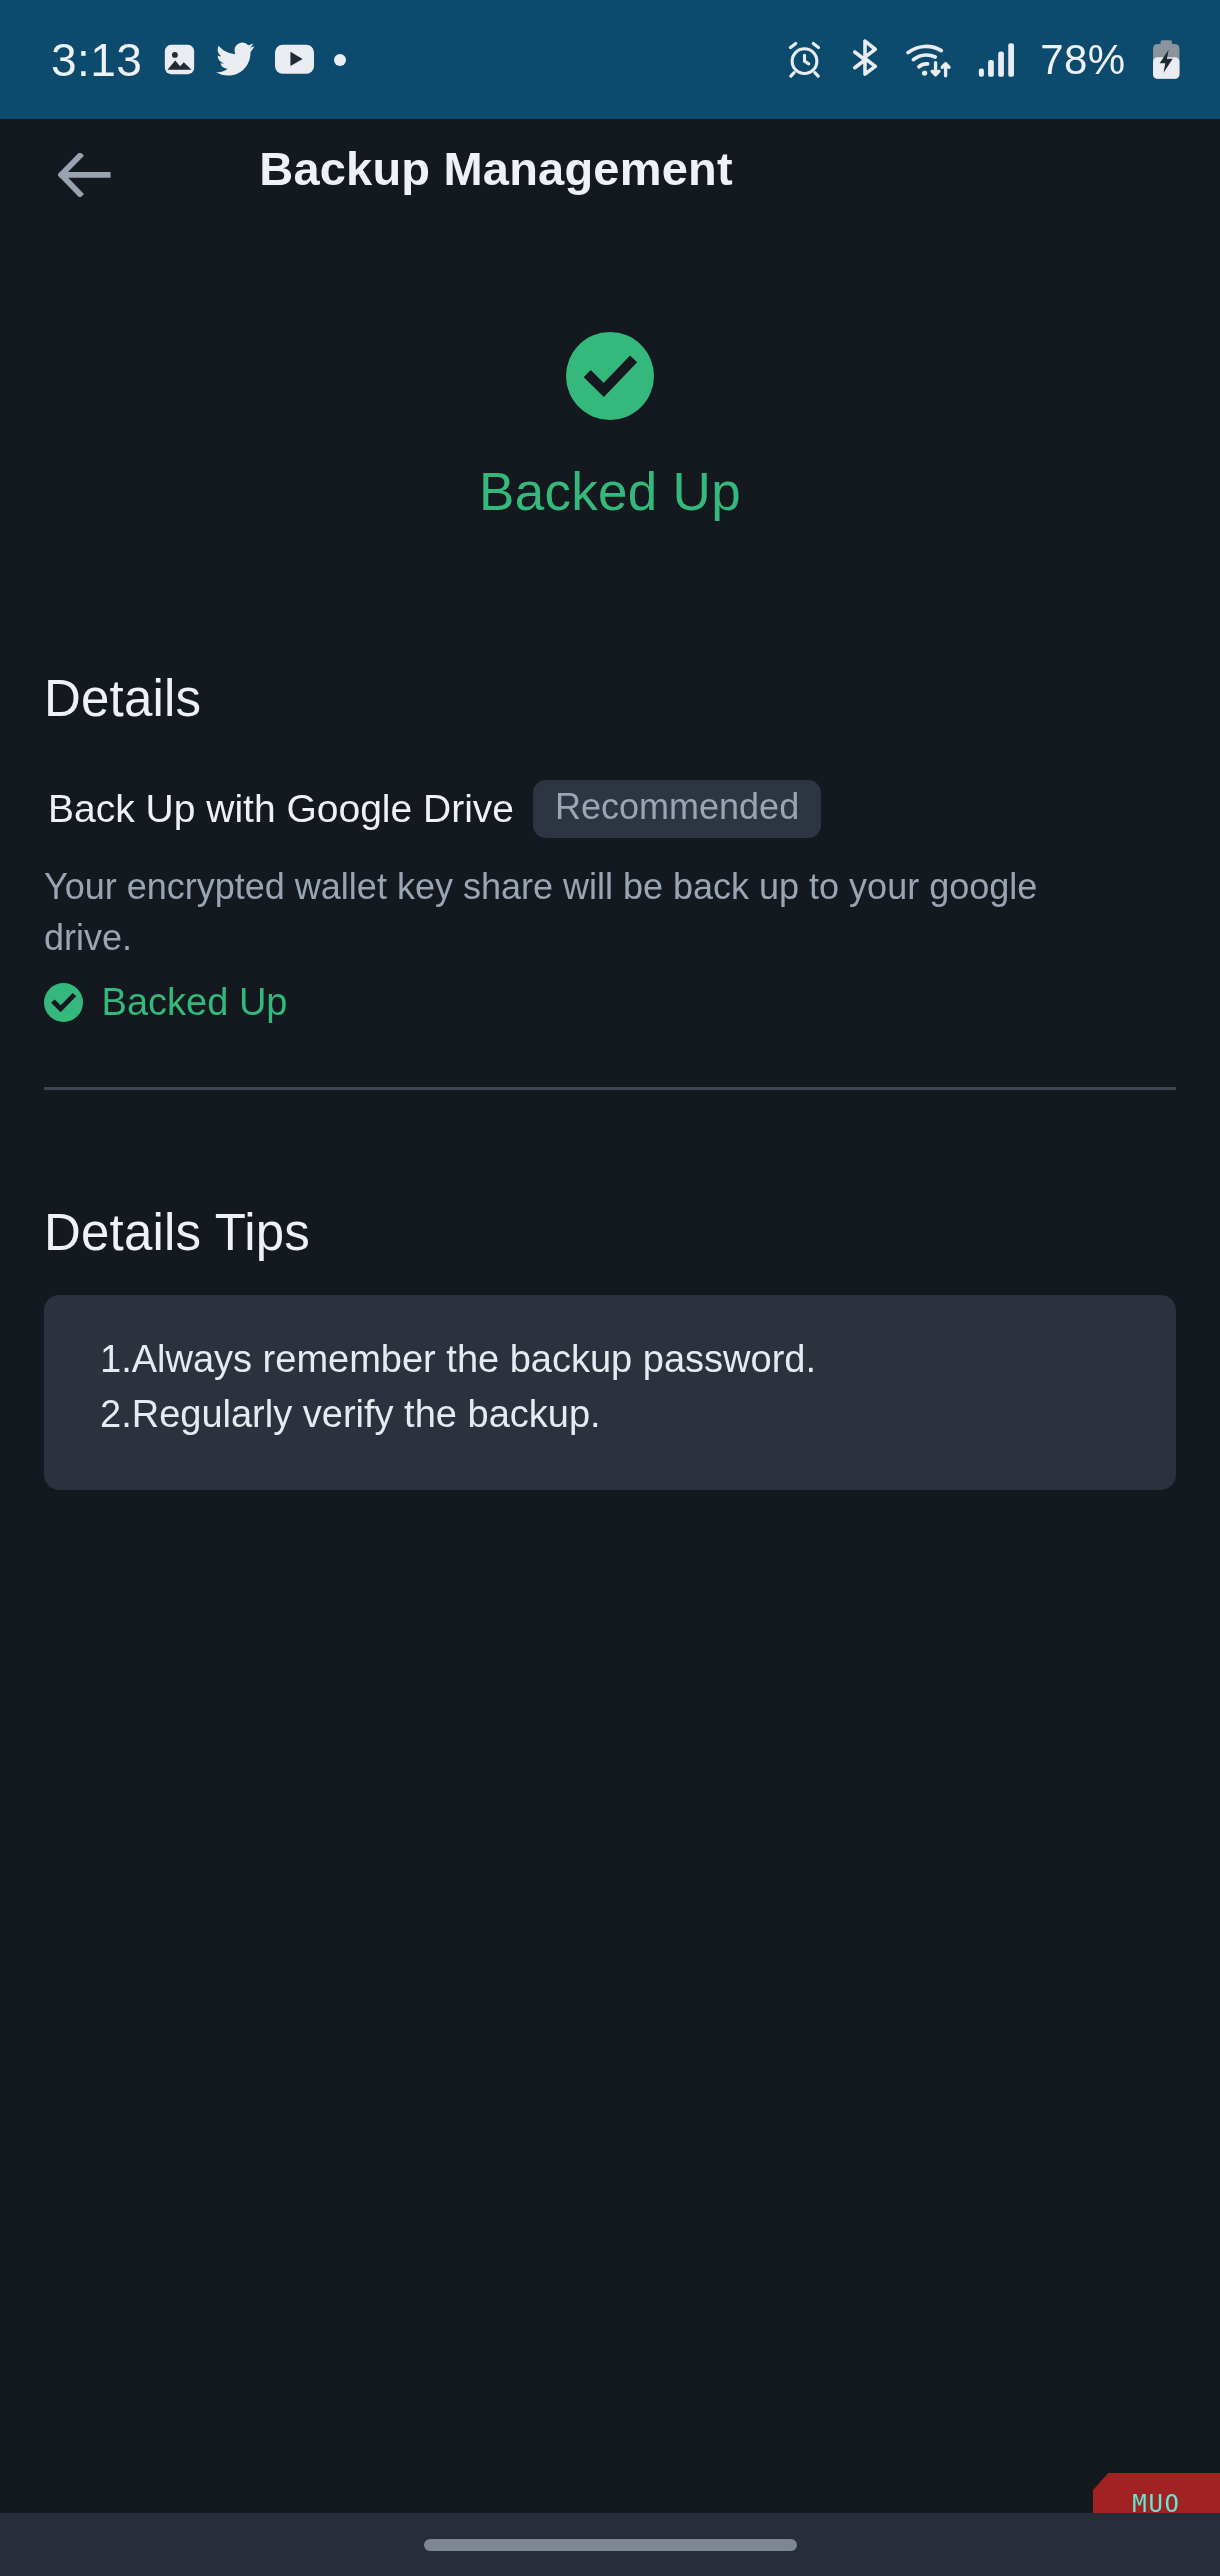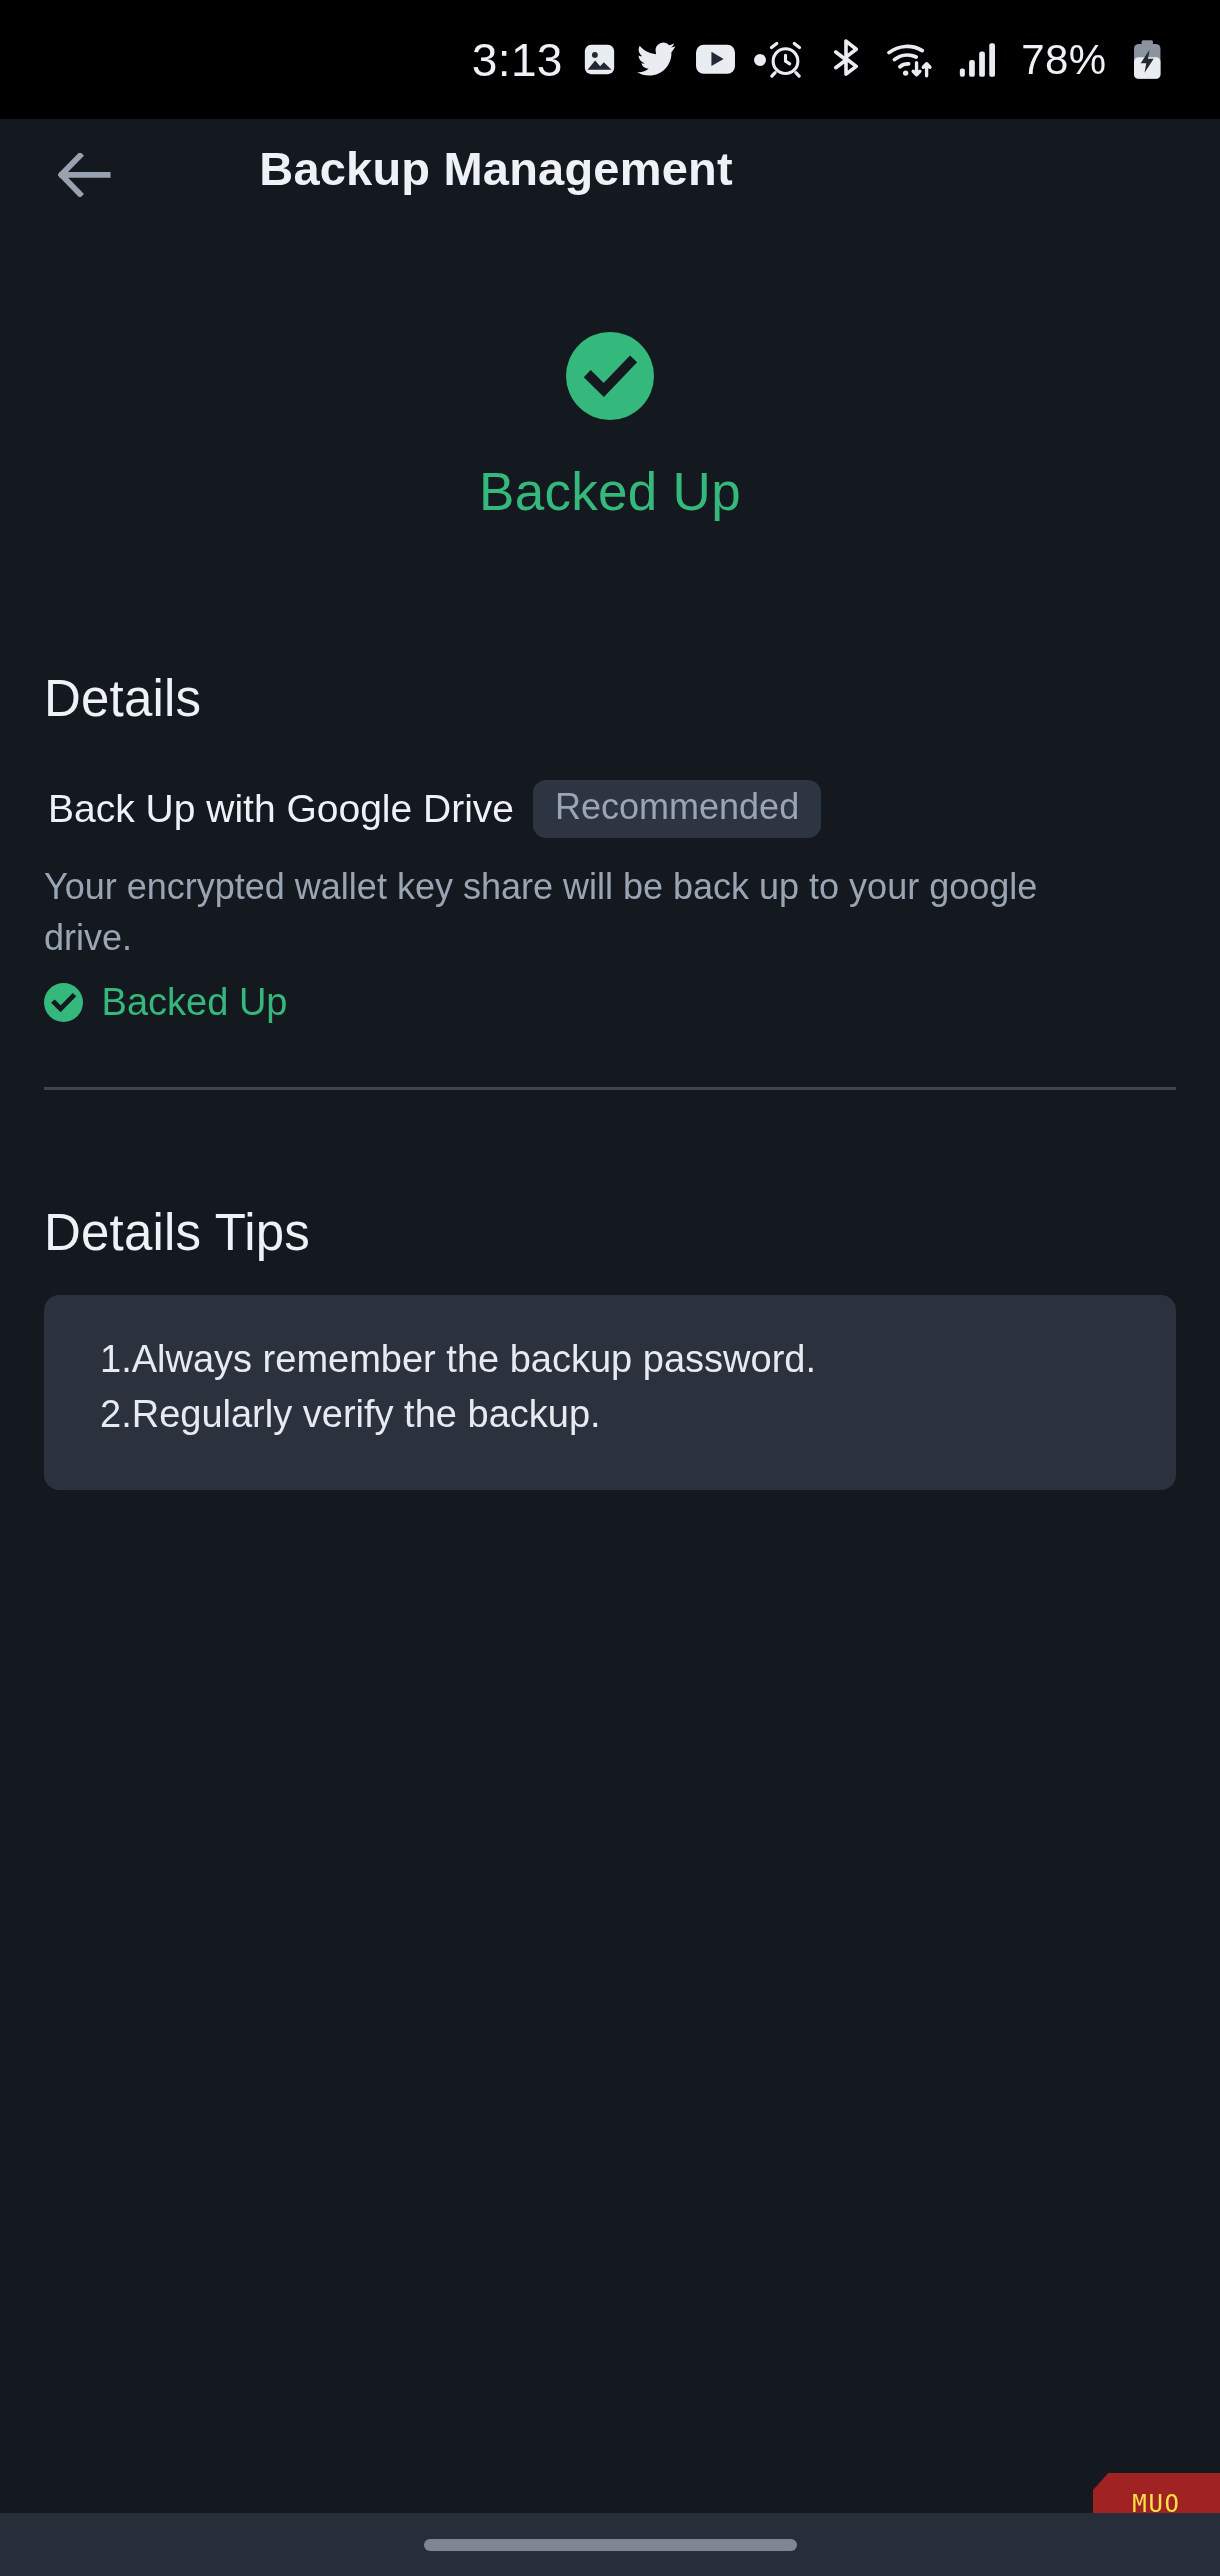--- a/index.html
+++ b/index.html
@@ -7,23 +7,23 @@
     width:1220px; height:2576px;
     background:#14181f;
     font-family:"Liberation Sans", sans-serif;
     overflow:hidden;
   }
   #screen { position:relative; width:1220px; height:2576px; background:#14181f; }
 
   
   .statusbar{
     position:absolute; top:0; left:0; width:1220px; height:119px;
-    background:#000000;
-    display:flex; align-items:center; justify-content:flex-end;
-    padding:0 58px 0 51px;
+    background:#0c4a6e;
+    display:flex; align-items:center; justify-content:space-between;
+    padding:0 39px 0 51px;
   }
   .sb-left{ display:flex; align-items:center; gap:18.6px; }
   .sb-time{ color:#eef1f5; font-size:46px; letter-spacing:0.4px; font-weight:400; }
   .sb-right{ display:flex; align-items:center; gap:25px; }
   .sb-batt-text{ color:#eef1f5; font-size:42px; font-weight:400; letter-spacing:0.4px; }
   .ic{ display:block; }
   .dot-ic{ width:12px; height:12px; border-radius:50%; background:#e9edf2; }
 
   
   .appbar{
@@ -97,21 +97,21 @@
 
   
   .muo{
     position:absolute; right:0px; bottom:42px;
     width:127px; height:61px;
     background:#a02222;
     clip-path:polygon(12% 0, 100% 0, 100% 72%, 88% 100%, 0 100%, 0 28%);
     display:flex; align-items:center; justify-content:center;
   }
   .muo span{
-    color:#fde047; font-size:24px; letter-spacing:1.7px;
+    color:#5eead4; font-size:24px; letter-spacing:1.7px;
     font-family:"DejaVu Sans Mono", monospace;
   }
 
   
   .navbar{
     position:absolute; left:0; bottom:0; width:1220px; height:63px;
     background:#272d39; display:flex; align-items:center; justify-content:center;
   }
   .gesture-pill{
     width:373px; height:12px; border-radius:6px; background:#7d8692;

